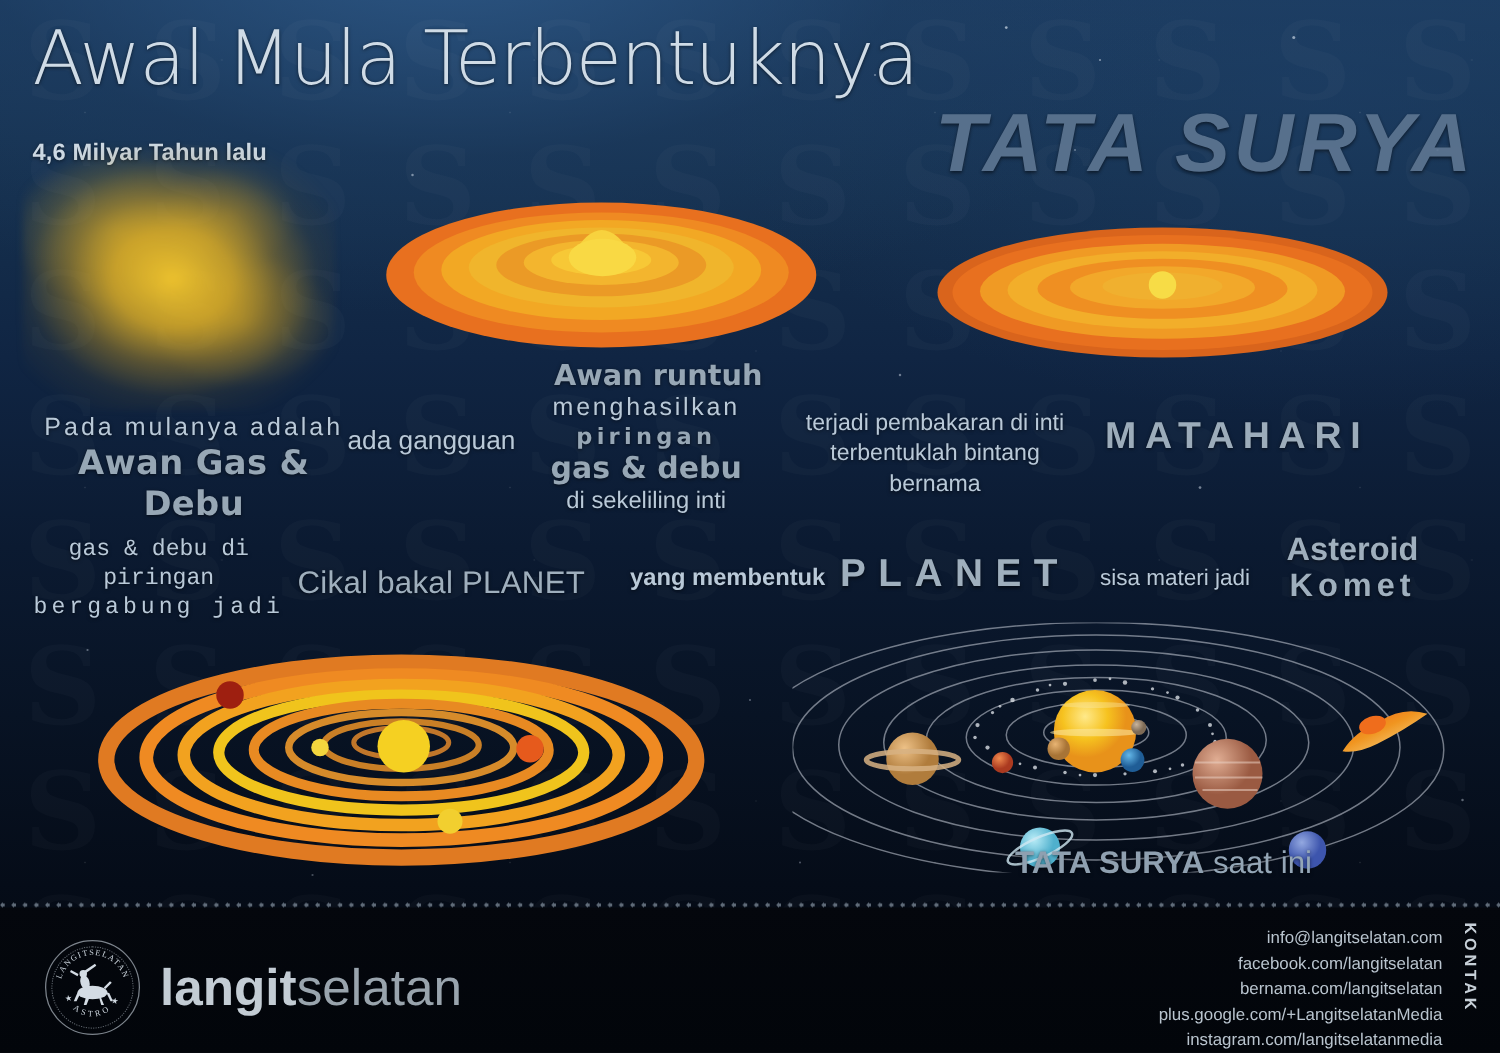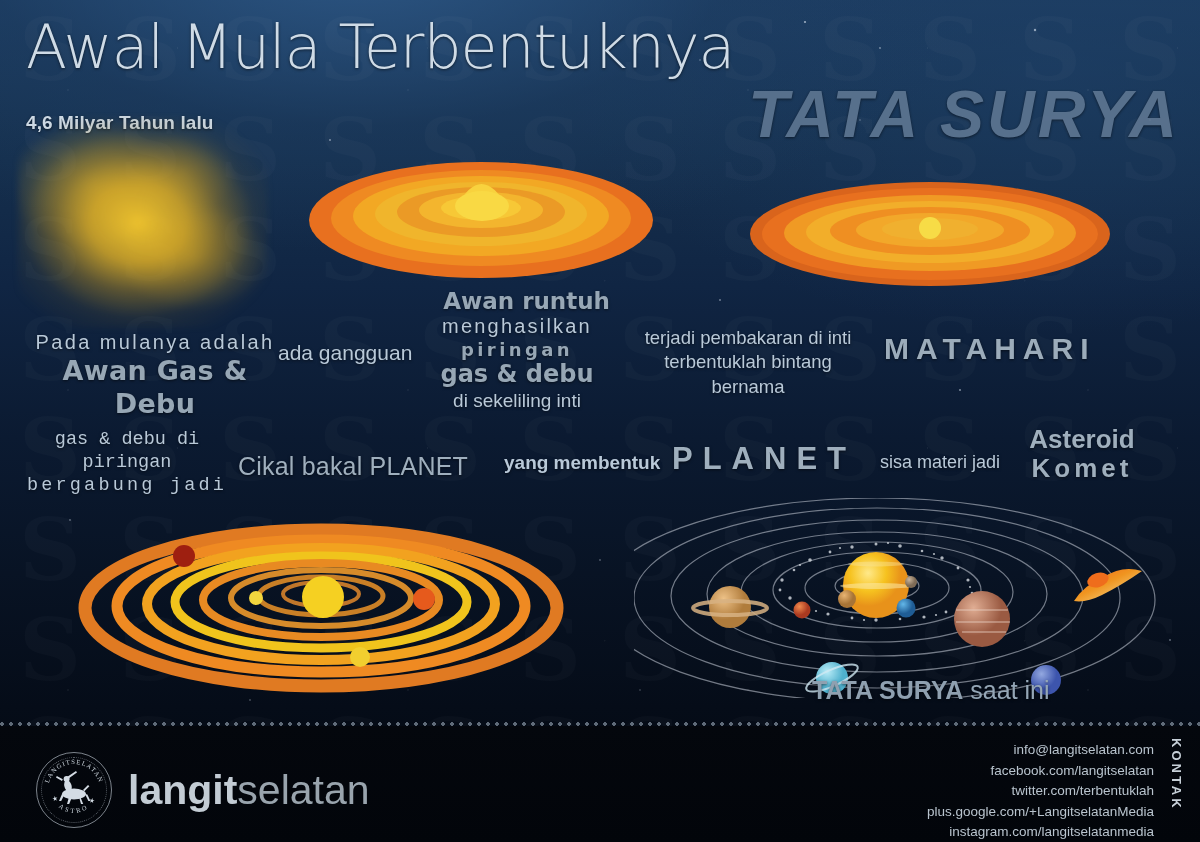--- a/index.html
+++ b/index.html
@@ -498,19 +498,19 @@
       </svg>
     </div>
     <div id="brand">
       <b>langit</b><i>selatan</i>
     </div>
   </div>
 
   <div id="contact">
     <span>info@langitselatan.com</span>
     <span>facebook.com/langitselatan</span>
-    <span>twitter.com/terbentuklah</span>
+    <span>bernama.com/langitselatan</span>
     <span>plus.google.com/+LangitselatanMedia</span>
     <span>instagram.com/langitselatanmedia</span>
   </div>
   <div id="kontak">KONTAK</div>
 
 </div>
 
 </body></html>

